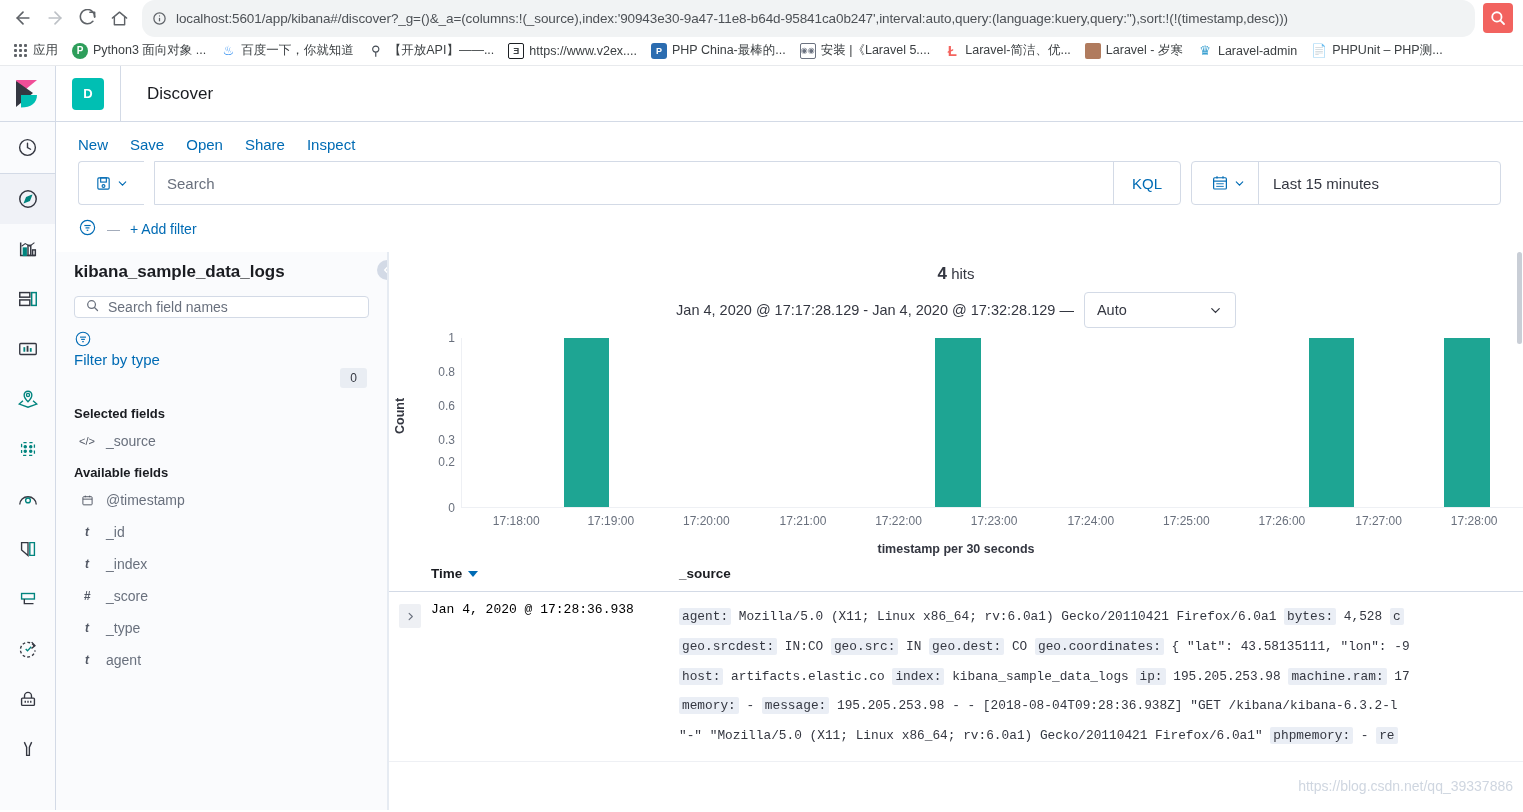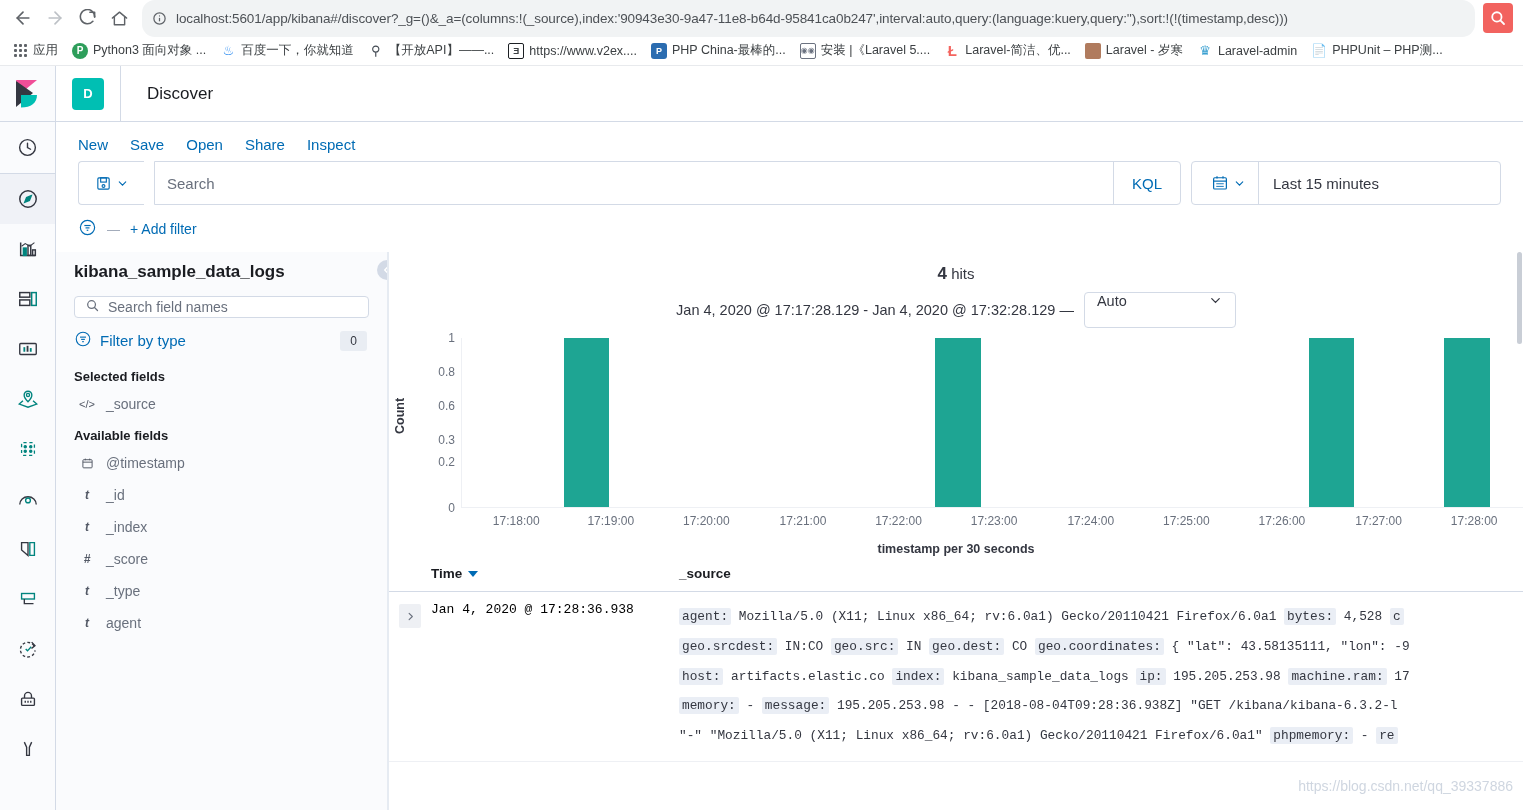--- a/index.html
+++ b/index.html
@@ -124,21 +124,21 @@
   #field-search {
     height:22px; border:1px solid #d3dae6; border-radius:4px; background:#fff;
     display:flex; align-items:center; padding:0 10px; gap:8px;
   }
   #field-search input {
     border:none; outline:none; flex:1 1 auto; font-size:14px; color:#343741;
     font-family:"Liberation Sans", sans-serif; background:transparent; min-width:0;
   }
   #field-search input::placeholder { color:#69707d; }
   #filter-by-type {
-    display:flex; align-items:center; gap:8px; padding:12px 2px 10px 0; color:#006BB4; font-size:15px;
+    display:flex; align-items:flex-start; padding:12px 2px 10px 0; color:#006BB4; font-size:15px;flex-direction:column;
   }
   #filter-by-type .count {
     margin-left:auto; background:#e9edf3; color:#343741; border-radius:3px;
     font-size:12px; padding:3px 10px;
   }
   .field-group-title { font-size:13px; font-weight:700; color:#1a1c21; margin:8px 0 4px 0; }
   .field-item { display:flex; align-items:center; gap:12px; padding:8px 0 8px 6px; color:#69707d;
                 font-size:14px; }
   .field-type { width:14px; flex:0 0 14px; display:flex; align-items:center; justify-content:center;
                 color:#535966; font-size:12px; }
@@ -154,21 +154,21 @@
   #main-panel { flex:1 1 auto; min-width:0; display:flex; flex-direction:column;
                 border-left:1px solid #e6ebf2; position:relative; overflow:hidden; }
 
   #hits-block { text-align:center; padding:12px 0 4px 0; }
   #hits-line { font-size:15px; color:#343741; }
   #hits-line .num { font-weight:700; font-size:17px; }
   #time-line { display:flex; align-items:center; justify-content:center; gap:10px; margin-top:8px;
                font-size:14.5px; color:#343741; }
   #interval-select {
     border:1px solid #d3dae6; border-radius:4px; background:#fff; height:36px; width:152px;
-    display:flex; justify-content:space-between; padding:0 12px;
+    display:flex; align-items:center; justify-content:space-between; padding:0 12px;
     font-size:14.5px; color:#343741;
   }
 
   
   #chart-area { height:220px; position:relative; margin-top:6px; }
   #y-axis-title {
     position:absolute; left:4px; top:96px; transform:rotate(-90deg); transform-origin:left top;
     font-size:12.5px; font-weight:700; color:#343741;
   }
   .ytick { position:absolute; right:0; font-size:12px; color:#69707d; text-align:right;

